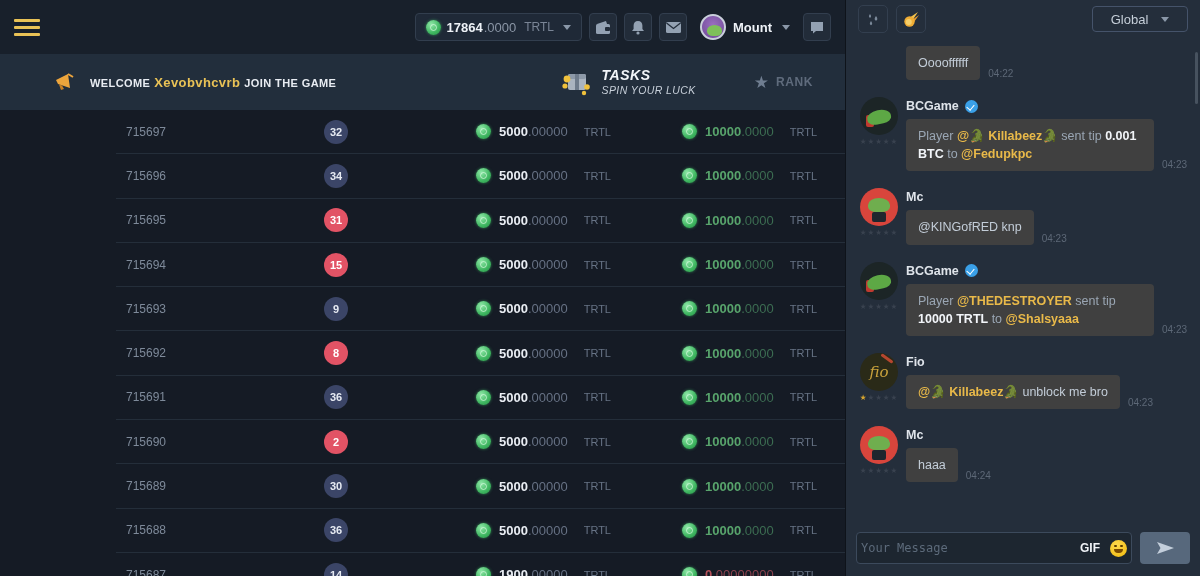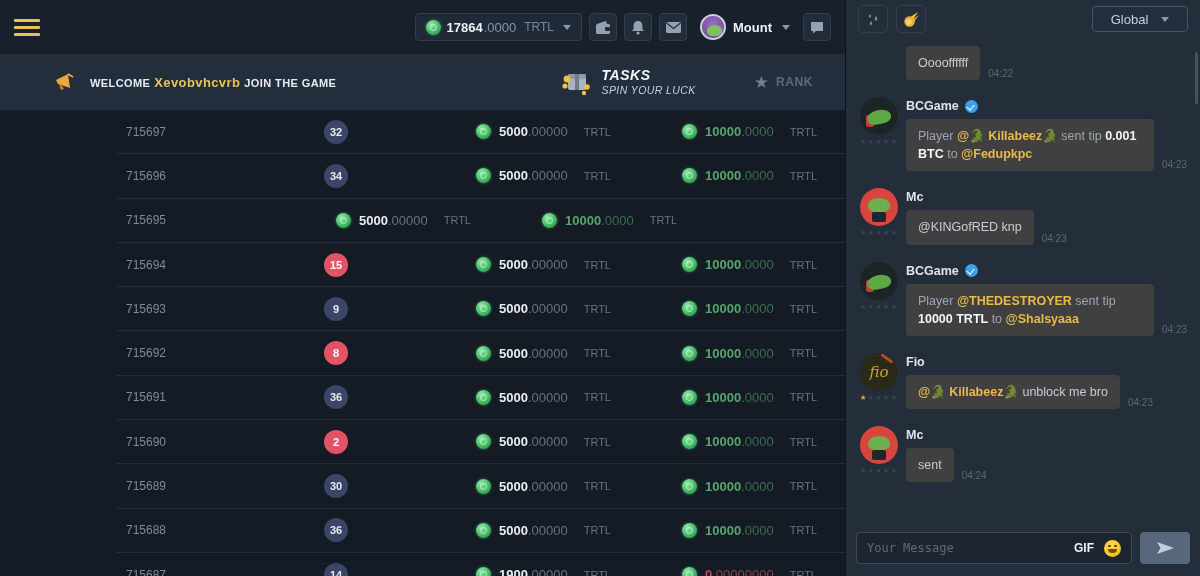--- a/index.html
+++ b/index.html
@@ -126,21 +126,21 @@
   .bubble .bold { color:#f2f5f9; font-weight:bold; }
   .msg-time { font-size:10px; color:#5d6877; flex:none; padding-bottom:1px; }
 
   
   .chat-scrollbar { position:absolute; right:2px; top:52px; width:3px; height:52px; border-radius:2px; background:#47525f; cursor:pointer; }
 
   
   .chat-input-bar { flex:none; display:flex; align-items:center; gap:8px; padding:8px 10px 12px 10px; }
   .chat-input {
     flex:1; height:32px; background:#1d2630; border:1px solid #3c4a5c; border-radius:4px;
-    display:flex; align-items:center; padding:0 10px; gap:10px;
+    display:flex; align-items:center; padding:0 4px; gap:10px;
   }
   .chat-input input {
     flex:1; background:transparent; border:none; outline:none;
     font-family:"DejaVu Sans Mono", monospace; font-size:12px; color:#aeb9c6;
   }
   .chat-input input::placeholder { color:#5c6a7a; }
   .gif-label { font-size:12px; font-weight:bold; color:#f0f3f7; cursor:pointer; }
   .emoji {
     width:17px; height:17px; border-radius:50%; background:radial-gradient(circle at 40% 30%, #ffd94d, #f0b90b);
     position:relative; cursor:pointer; flex:none;
@@ -262,20 +262,23 @@
             <span class="cur">TRTL</span>
           </div>
           <div class="c-amt c-payout win">
             <span class="coin"></span>
             <span class="amt"><b>10000</b><i>.0000</i></span>
             <span class="cur">TRTL</span>
           </div>
         </div>
         <div class="t-row">
           <div class="c-id">715695</div>
+          <div class="c-badge">
+            <span class="badge red">31</span>
+          </div>
           <div class="c-amt c-bet">
             <span class="coin"></span>
             <span class="amt"><b>5000</b><i>.00000</i></span>
             <span class="cur">TRTL</span>
           </div>
           <div class="c-amt c-payout win">
             <span class="coin"></span>
             <span class="amt"><b>10000</b><i>.0000</i></span>
             <span class="cur">TRTL</span>
           </div>
@@ -510,21 +513,21 @@
       <div class="msg">
         <div class="msg-avatar-col">
           <div class="av mc"></div>
           <div class="stars"><span>★</span><span>★</span><span>★</span><span>★</span><span>★</span></div>
         </div>
         <div class="msg-body">
           <div class="msg-name-row">
             <span class="msg-name">Mc</span>
           </div>
           <div class="bubble-row">
-            <div class="bubble"><span class="light">sent</span></div>
+            <div class="bubble"><span class="light">haaa</span></div>
             <span class="msg-time">04:24</span>
           </div>
         </div>
       </div>
     </div>
   <div class="chat-scrollbar"></div>
 
   <div class="chat-input-bar">
     <div class="chat-input">
       <input type="text" placeholder="Your Message" style="">

